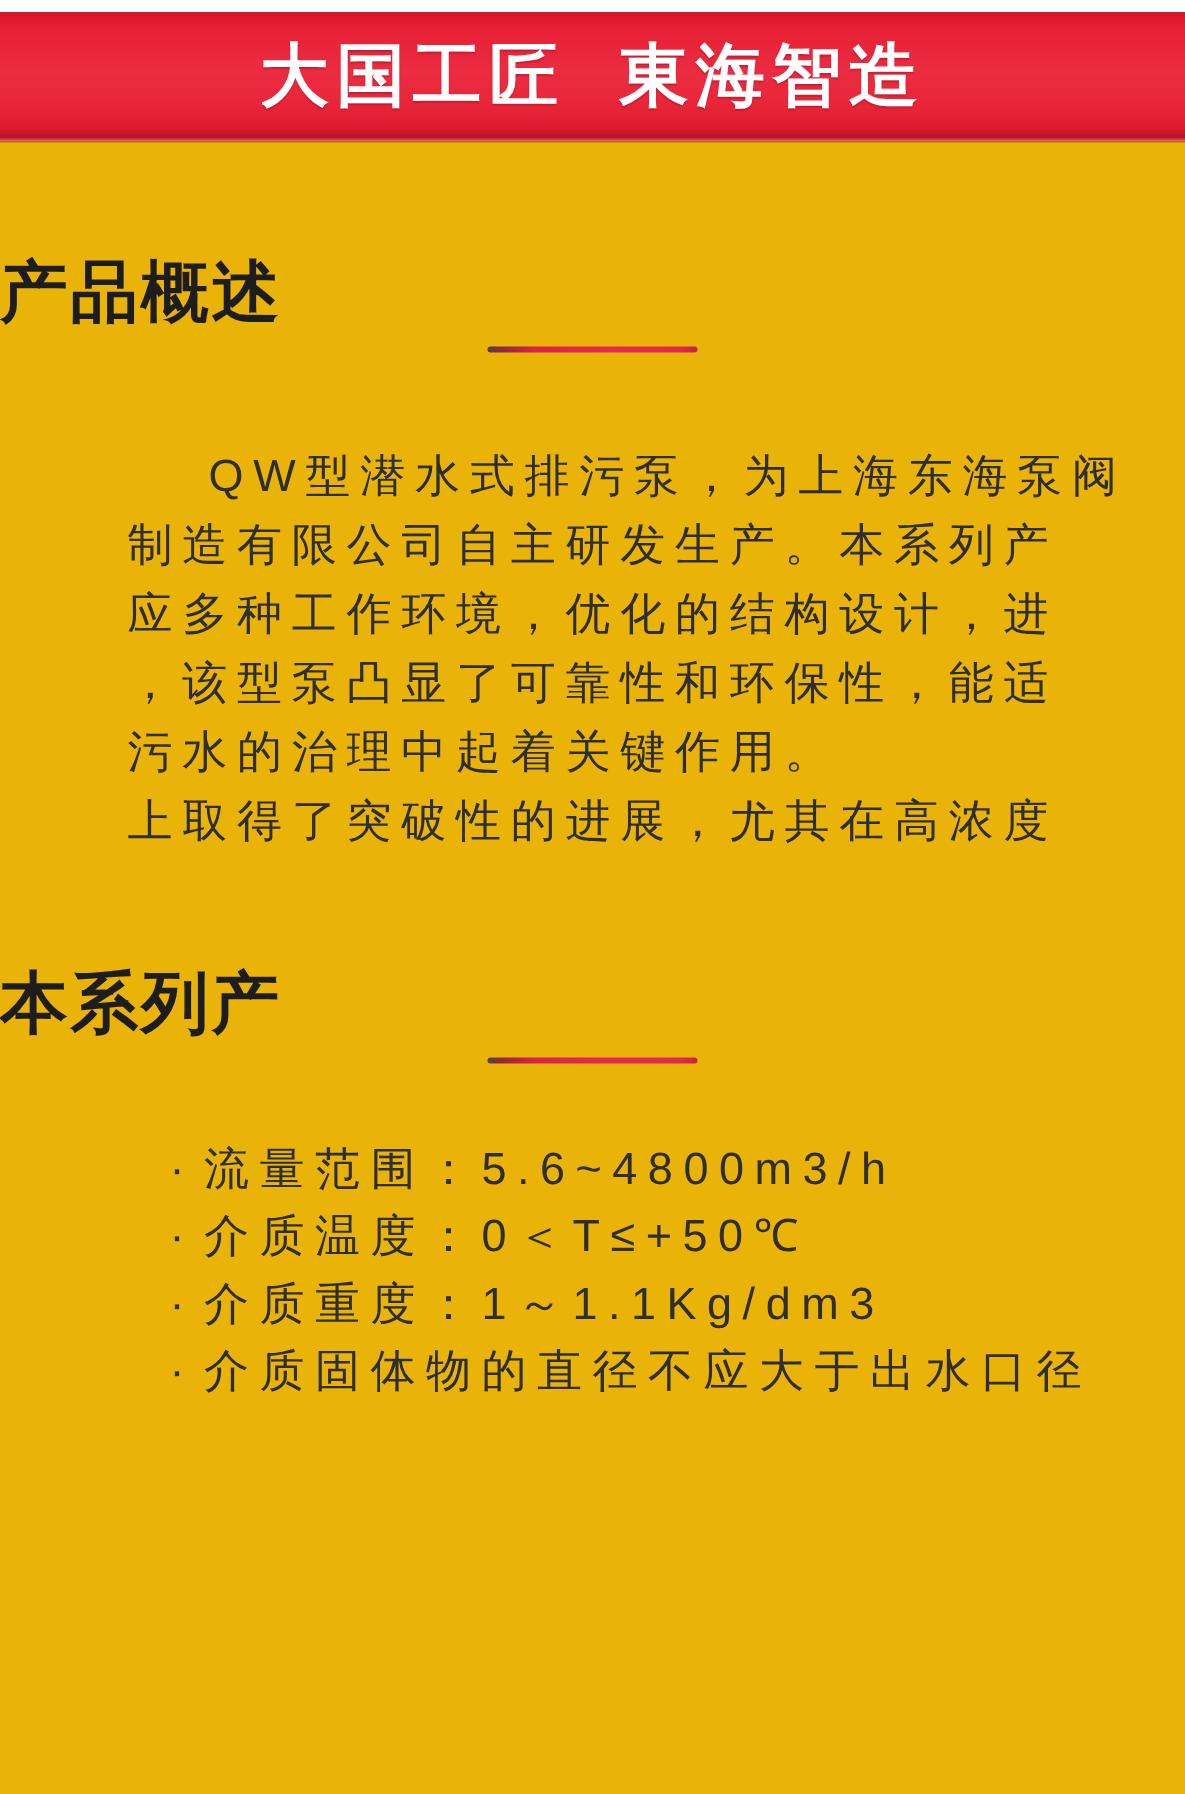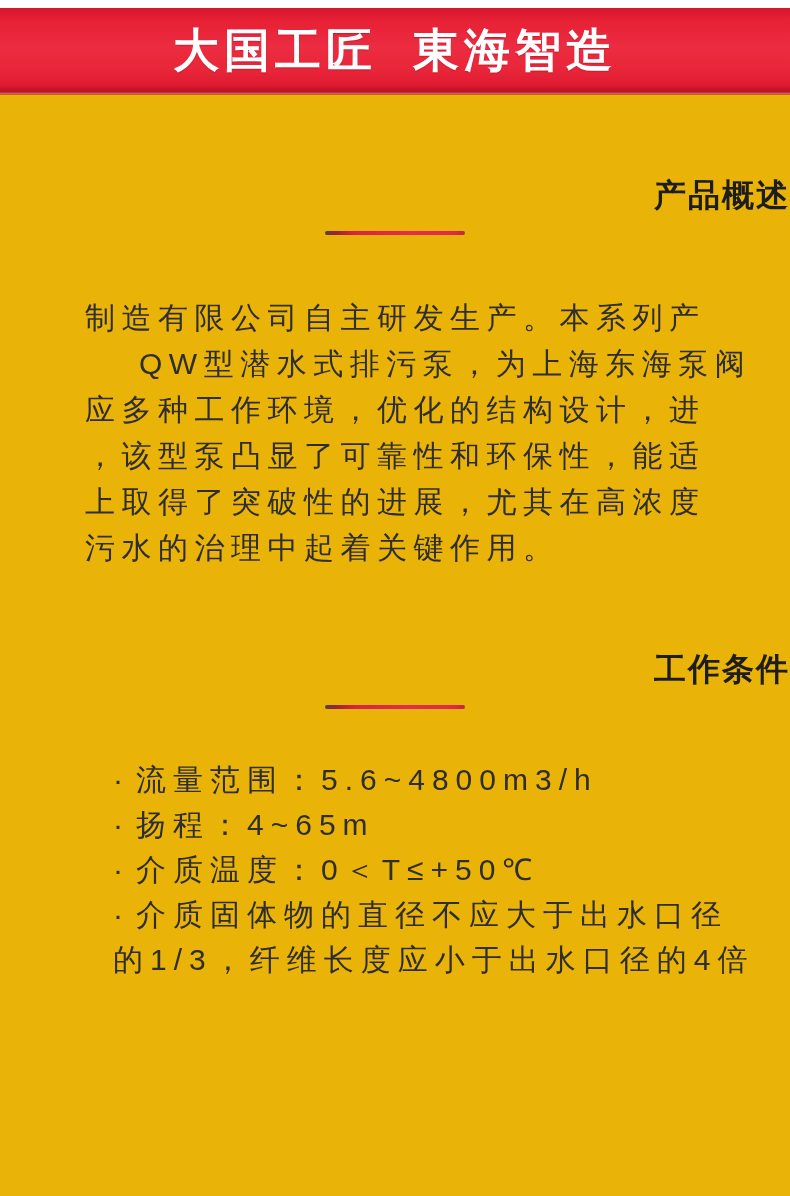--- a/index.html
+++ b/index.html
@@ -21,22 +21,22 @@
     color:#ffffff;
     font-size:46px;
     font-weight:800;
     letter-spacing:5px;
     word-spacing:18px;
     white-space:nowrap;
     text-shadow:0 1px 1px rgba(140,10,25,.35);
   }
   .section-title{
     margin:0 auto;
-    text-align:right;
-    font-size:32px;
+    text-align:left;
+    font-size:45px;
     line-height:44px;
     font-weight:800;
     color:#1d1d1d;
     letter-spacing:2px;
   }
   .sec1-title{margin-top:79px;}
   .sec2-title{margin-top:76px;}
   .title-underline{
     width:140px;height:4px;
     margin:14px auto 0 auto;
@@ -78,45 +78,42 @@
 
   <div class="banner">
     <div class="banner-title">大国工匠 東海智造</div>
   </div>
 
   <div>
     <div class="section-title sec1-title">产品概述</div>
     <div class="title-underline"></div>
 
     <div class="paragraph">
+      <div class="para-line indent">QW型潜水式排污泵，为上海东海泵阀</div>
       <div class="para-line">制造有限公司自主研发生产。本系列产</div>
-      <div class="para-line indent">QW型潜水式排污泵，为上海东海泵阀</div>
       <div class="para-line">应多种工作环境，优化的结构设计，进</div>
       <div class="para-line">，该型泵凸显了可靠性和环保性，能适</div>
+      <div class="para-line">污水的治理中起着关键作用。</div>
       <div class="para-line">上取得了突破性的进展，尤其在高浓度</div>
-      <div class="para-line">污水的治理中起着关键作用。</div>
     </div>
   </div>
 
   <div>
-    <div class="section-title sec2-title">工作条件</div>
+    <div class="section-title sec2-title">本系列产</div>
     <div class="title-underline"></div>
 
     <div class="cond-list">
       <div class="cond-line">
         <span class="bullet">·</span><span>流量范围：5.6~4800m3/h</span>
       </div>
       <div class="cond-line">
-        <span class="bullet">·</span><span>扬程：4~65m</span>
-      </div>
-      <div class="cond-line">
         <span class="bullet">·</span><span>介质温度：0＜T≤+50℃</span>
       </div>
       <div class="cond-line">
-        <span class="bullet">·</span><span>介质固体物的直径不应大于出水口径</span>
+        <span class="bullet">·</span><span>介质重度：1～1.1Kg/dm3</span>
       </div>
       <div class="cond-line">
-        <span>的1/3，纤维长度应小于出水口径的4倍</span>
+        <span class="bullet">·</span><span>介质固体物的直径不应大于出水口径</span>
       </div>
     </div>
   </div>
 
 </div>
 
 </body></html>

